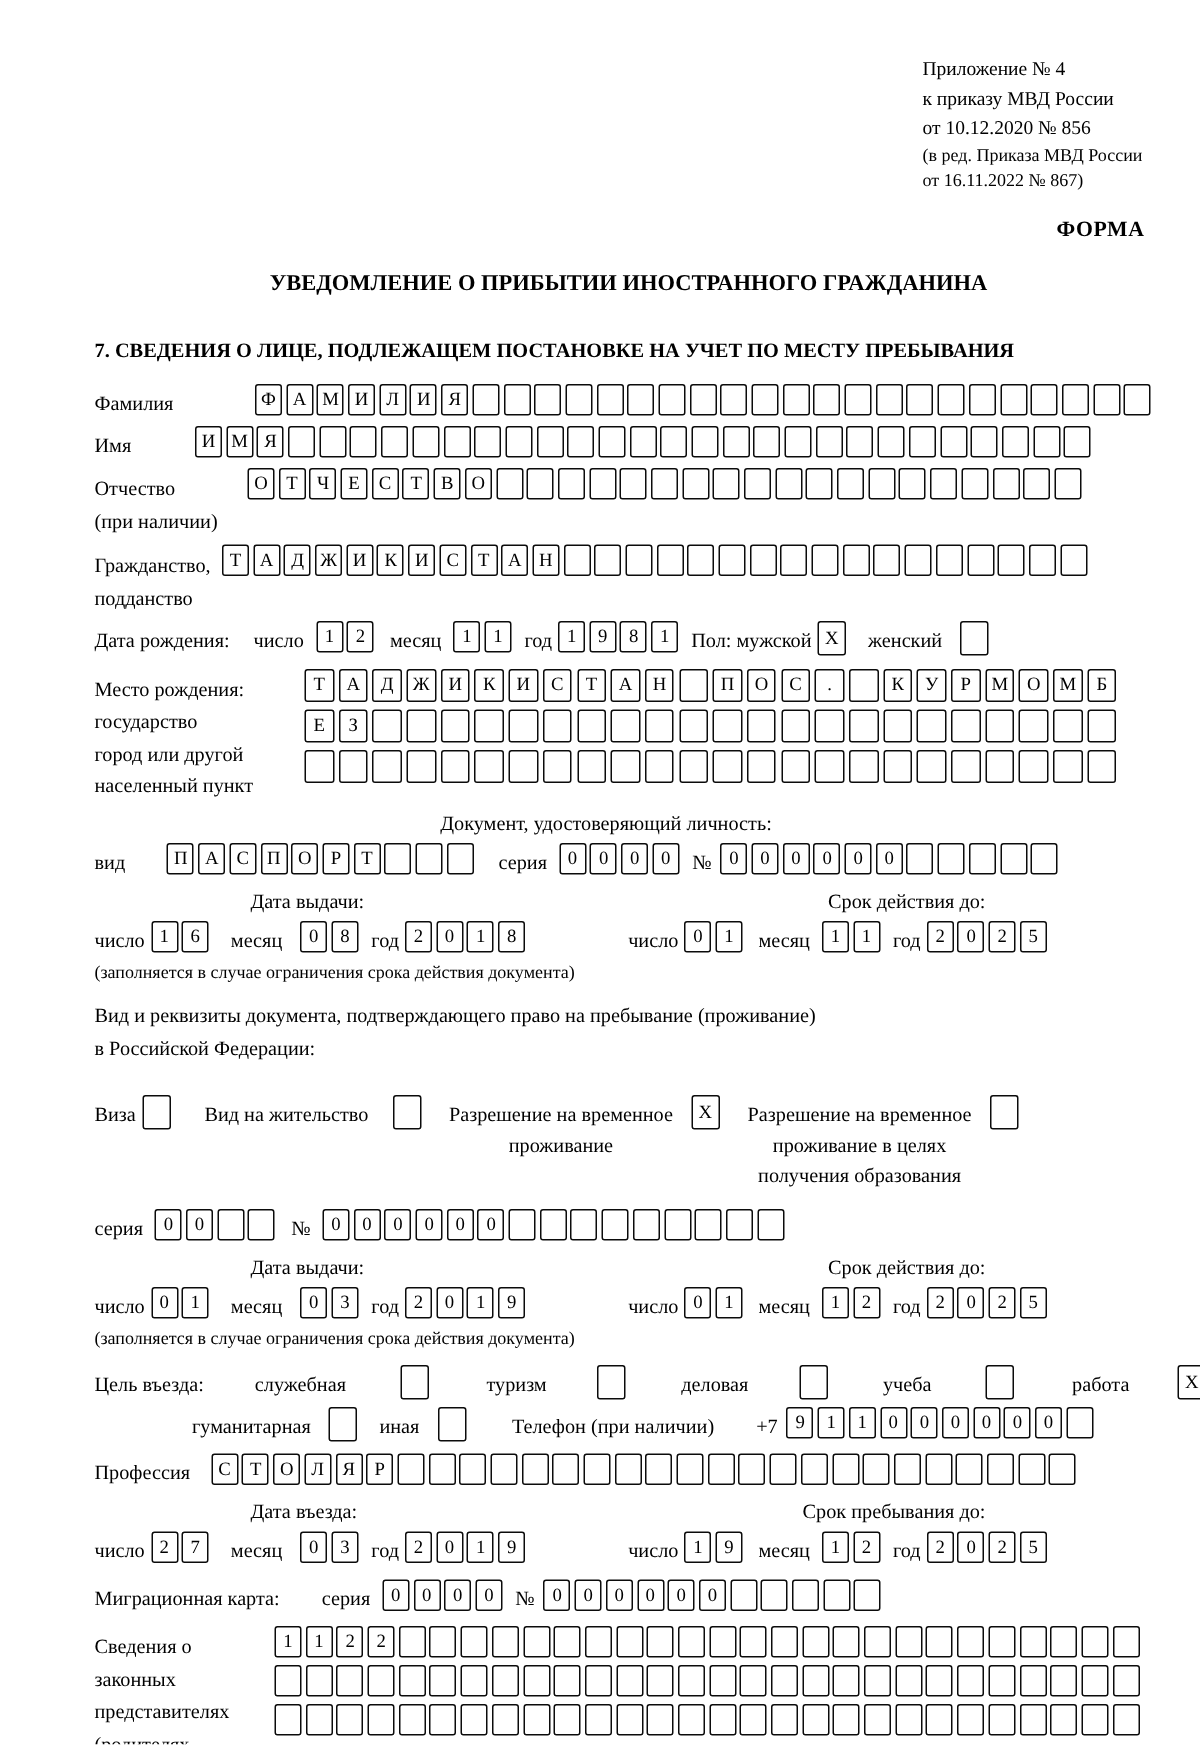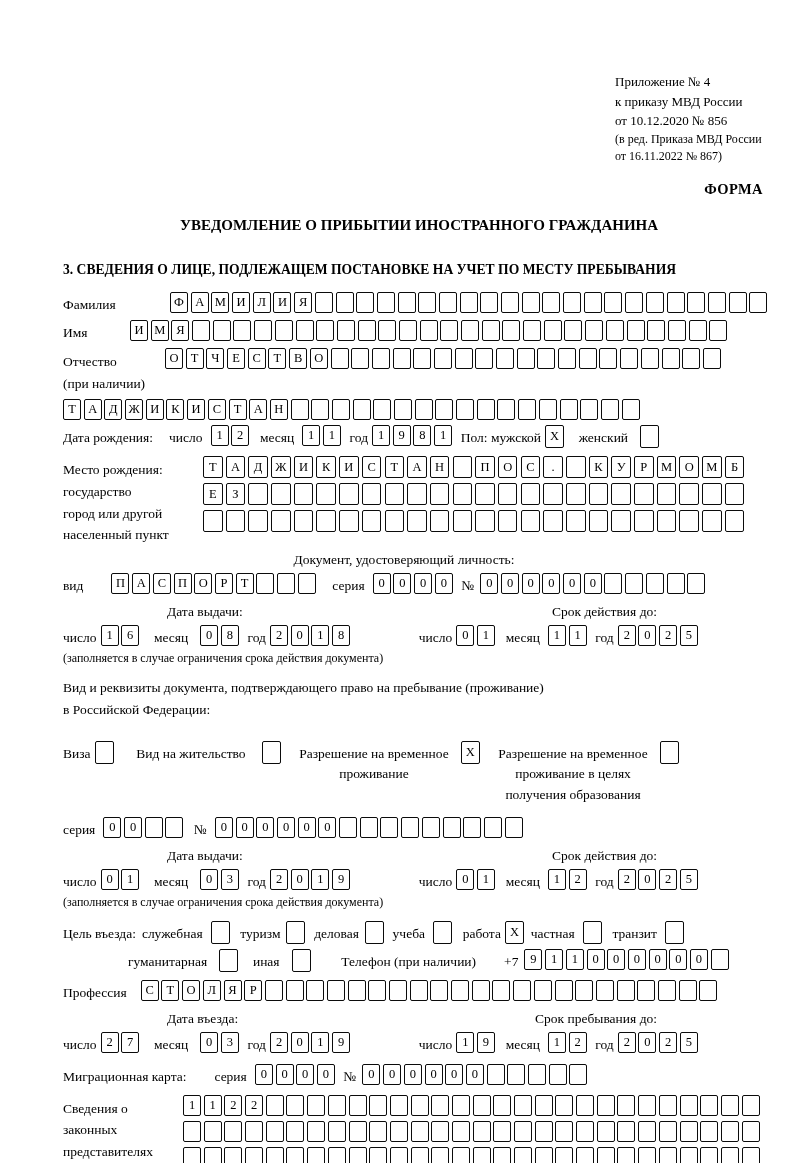--- a/index.html
+++ b/index.html
@@ -2,21 +2,21 @@
 <html><head>
 <meta charset="utf-8">
 <style>
   html,body{margin:0;padding:0;background:#fff;}
   .page{
     width:800px;height:1163px;box-sizing:border-box;overflow:hidden;
     padding:36px 25px 20px 63px;background:#ffffff;color:#000;
     font-family:"Liberation Serif","DejaVu Serif",serif;font-size:13.5px;position:relative;
   }
   
-  .annex{margin-left:552px;line-height:1.5;font-size:13px;margin-top:36px;}
+  .annex{margin-left:552px;line-height:1.5;font-size:13px;}
   .annex-sub{font-size:12px;line-height:1.45;}
   .forma{text-align:right;margin:16px 12px 0 0;font-weight:bold;font-size:14.5px;letter-spacing:.4px;}
   .title{text-align:center;font-weight:bold;font-size:15px;margin-top:16px;line-height:1.55;}
   .blank{display:inline-block;width:56px;border-bottom:2px solid #222;margin-left:8px;}
   .sec{font-weight:bold;margin-top:24px;font-size:13.6px;}
   
   .row{display:flex;align-items:flex-start;margin-top:5px;}
   .lbl{line-height:1.5;padding-top:3px;white-space:nowrap;}
   .lblblock{line-height:1.6;padding-top:3px;}
   .cellrow{display:flex;flex-wrap:nowrap;}
@@ -30,21 +30,21 @@
   .stack > .cellrow{margin-bottom:5px;}
   
   .w67{width:67px;flex:none;}
   .w102{width:102px;flex:none;}
   .w85{width:85px;flex:none;}
   .w140{width:140px;flex:none;}
   .w120{width:120px;flex:none;}
   .ml4{margin-left:4px;} .ml6{margin-left:6px;} .ml8{margin-left:8px;}
   .ml12{margin-left:12px;text-align:right;} .ml14{margin-left:14px;} .ml16{margin-left:16px;}
   .ml20{margin-left:20px;} .ml28{margin-left:28px;}
-  .mt8{margin-top:8px;} .mt10{margin-top:10px;} .mt12{margin-top:12px;} .mt14{margin-top:14px;gap:40px;}
+  .mt8{margin-top:8px;} .mt10{margin-top:10px;gap:28px;} .mt12{margin-top:12px;} .mt14{margin-top:14px;gap:40px;}
   .dhdr{display:flex;margin-top:8px;font-size:13.5px;}
   .dhdr .h1{margin-left:104px;}
   .dhdr .h2{margin-left:auto;margin-right:118px;}
   .dgroup{display:flex;align-items:flex-start;}
   .dgroup.right{margin-left:66px;}
   .note{font-size:12px;line-height:1.35;}
   .note.r{text-align:left;margin-top:2px;}
   .para{line-height:1.65;margin-top:10px;}
   .permits{margin-top:20px;}
   .permit-label{text-align:center;line-height:1.5;padding-top:3px;margin-left:16px;}
@@ -62,21 +62,21 @@
     <div>от 10.12.2020 № 856</div>
     <div class="annex-sub">(в ред. Приказа МВД России</div>
     <div class="annex-sub">от 16.11.2022 № 867)</div>
   </div>
   <div class="forma">ФОРМА</div>
 
   <div class="title">
     <div>УВЕДОМЛЕНИЕ О ПРИБЫТИИ ИНОСТРАННОГО ГРАЖДАНИНА</div>
   </div>
 
-  <div class="sec">3. СВЕДЕНИЯ О ЛИЦЕ, ПОДЛЕЖАЩЕМ ПОСТАНОВКЕ НА УЧЕТ ПО МЕСТУ ПРЕБЫВАНИЯ</div>
+  <div class="sec">7. СВЕДЕНИЯ О ЛИЦЕ, ПОДЛЕЖАЩЕМ ПОСТАНОВКЕ НА УЧЕТ ПО МЕСТУ ПРЕБЫВАНИЯ</div>
 
   <div class="row mt14">
     <div class="lbl w67">Фамилия</div>
     <div class="cellrow">
         <div class="cell">Ф</div>
         <div class="cell">А</div>
         <div class="cell">М</div>
         <div class="cell">И</div>
         <div class="cell">Л</div>
         <div class="cell">И</div>
@@ -171,20 +171,24 @@
         <div class="cell"></div>
         <div class="cell"></div>
         <div class="cell"></div>
         <div class="cell"></div>
         <div class="cell"></div>
         <div class="cell"></div>
       </div>
   </div>
 
   <div class="row">
+    <div class="lblblock w85">
+      <div>Гражданство,</div>
+      <div>подданство</div>
+    </div>
     <div class="cellrow">
         <div class="cell">Т</div>
         <div class="cell">А</div>
         <div class="cell">Д</div>
         <div class="cell">Ж</div>
         <div class="cell">И</div>
         <div class="cell">К</div>
         <div class="cell">И</div>
         <div class="cell">С</div>
         <div class="cell">Т</div>

